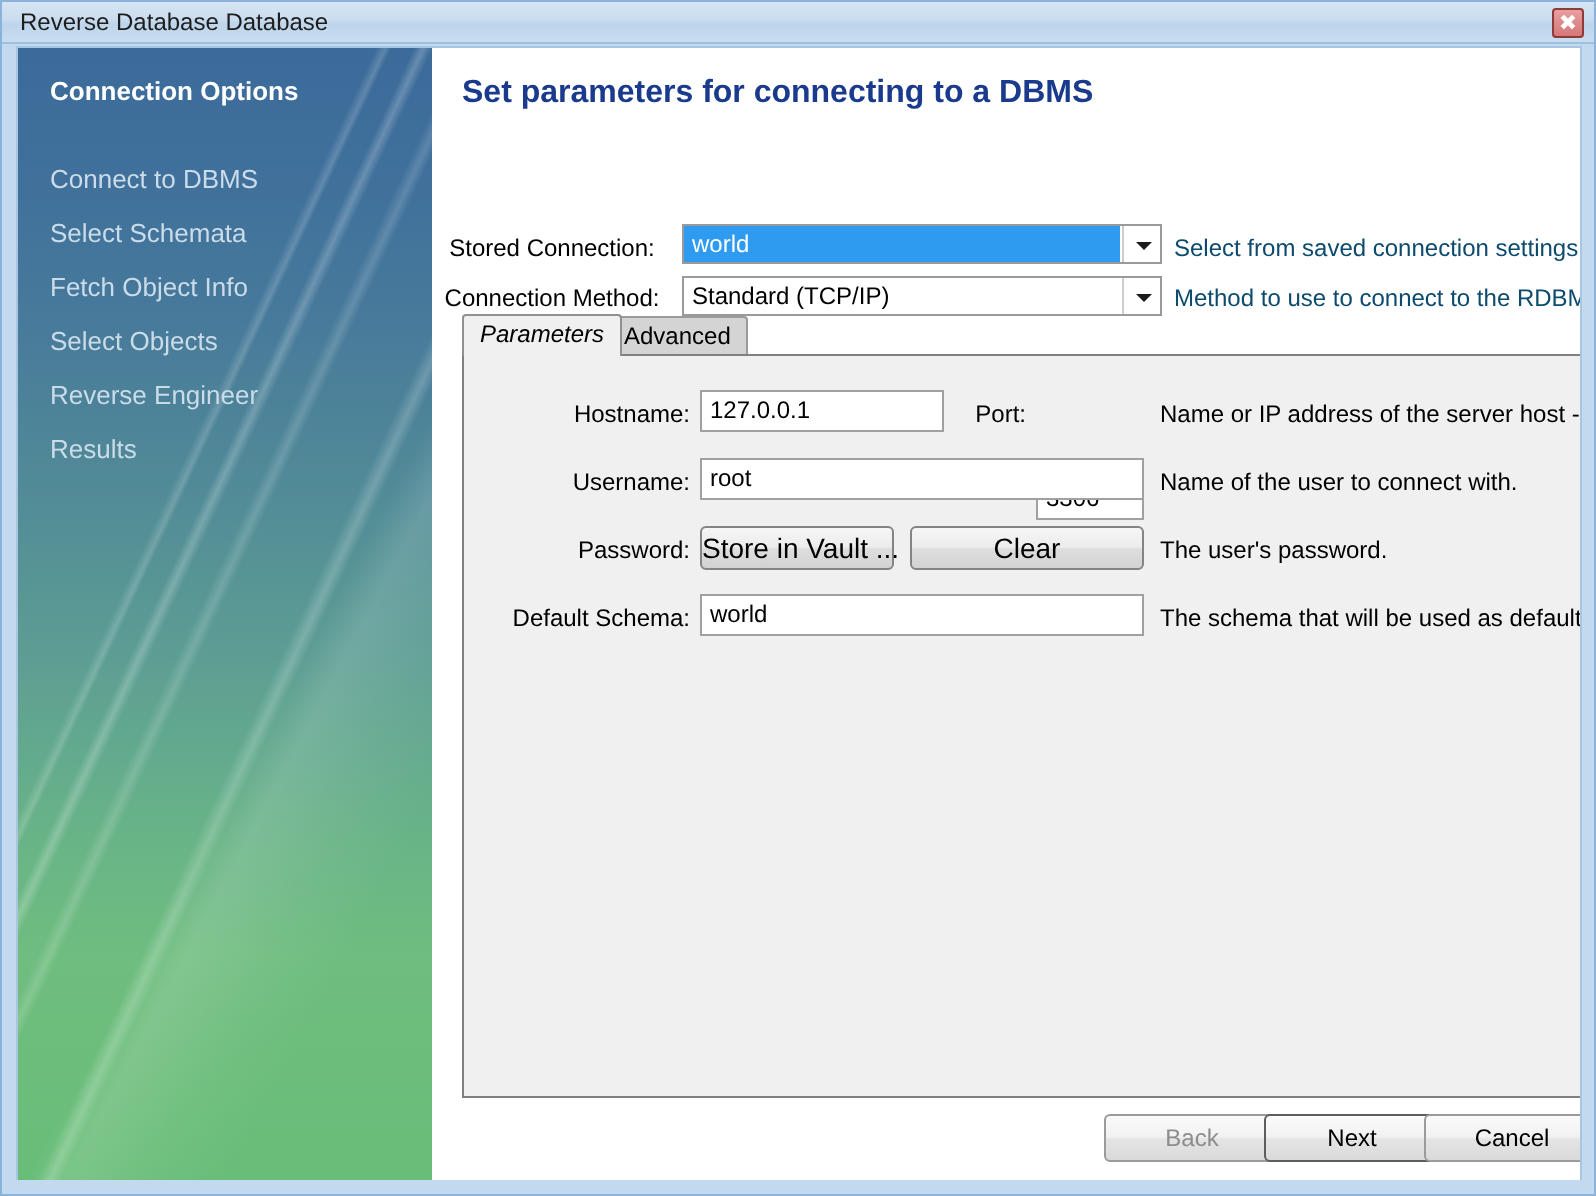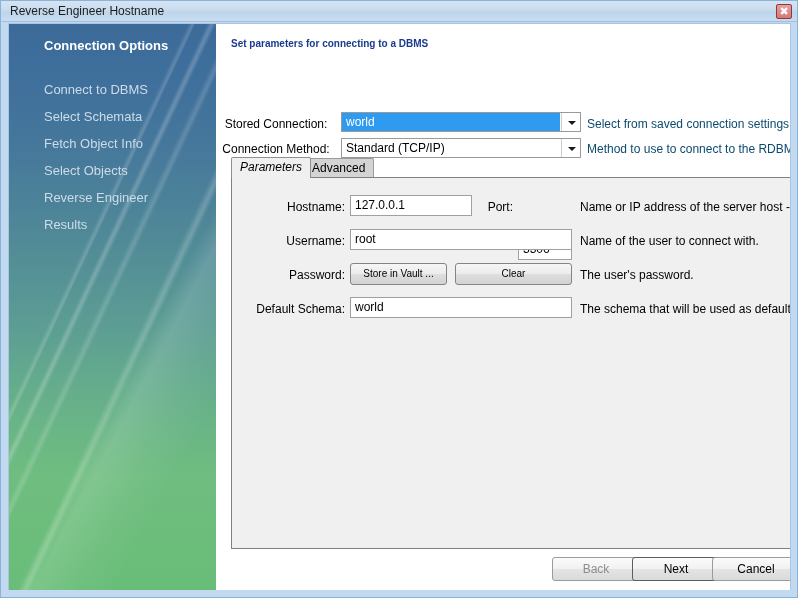--- a/index.html
+++ b/index.html
@@ -98,42 +98,42 @@
         #559196 44%,
         #5d9e93 54%,
         #64ab8d 63%,
         #6ab586 71%,
         #6fbd80 80%,
         #6cbd7b 90%,
         #68bd78 100%);
   }
   .sidebar-item {
     position: absolute;
-    left: 35px;
+    left: 16px;
     font-size: 13px;
     color: #cbdce9;
     white-space: nowrap;
     cursor: default;
   }
   .sidebar-item.active {
     color: #ffffff;
     font-weight: bold;
   }
 
   #content {
     position: absolute;
     left: 207px; top: 0;
     width: 576px; height: 567px;
     background: #ffffff;
   }
 
   #page-heading {
     position: absolute;
     left: 15px; top: 14px;
-    font-size: 10px;
+    font-size: 16px;
     font-weight: bold;
     color: #1a3a8e;
     white-space: nowrap;
   }
 
   
   .toprow-label {
     position: absolute;
     font-size: 12px;
     color: #000;
@@ -251,21 +251,21 @@
     white-space: nowrap;
     overflow: hidden;
     cursor: text;
   }
   .pushbutton {
     position: absolute;
     height: 22px;
     border: 1px solid #848484;
     border-radius: 3px;
     background: linear-gradient(to bottom, #f6f6f6 0%, #ececec 48%, #dedede 52%, #d2d2d2 100%);
-    font-size: 10px;
+    font-size: 14px;
     color: #000;
     text-align: center;
     line-height: 20px;
     cursor: pointer;
     white-space: nowrap;
   }
   .field-help {
     position: absolute;
     font-size: 12px;
     color: #000;
@@ -295,21 +295,21 @@
     width: 796px; height: 7px;
     background: #c3d9ef;
   }
 </style>
 </head>
 <body>
 
 <div id="window">
 
   <div id="titlebar">
-    <div id="titlebar-text">Reverse Engineer Hostname</div>
+    <div id="titlebar-text">Reverse Database Database</div>
     <div id="close-button">
       <span class="x">✖</span>
     </div>
   </div>
 
   <div id="body">
 
     <div id="sidebar">
       <div class="sidebar-item active" style="top:14px;">Connection Options</div>
       <div class="sidebar-item" style="top:58px;">Connect to DBMS</div>

